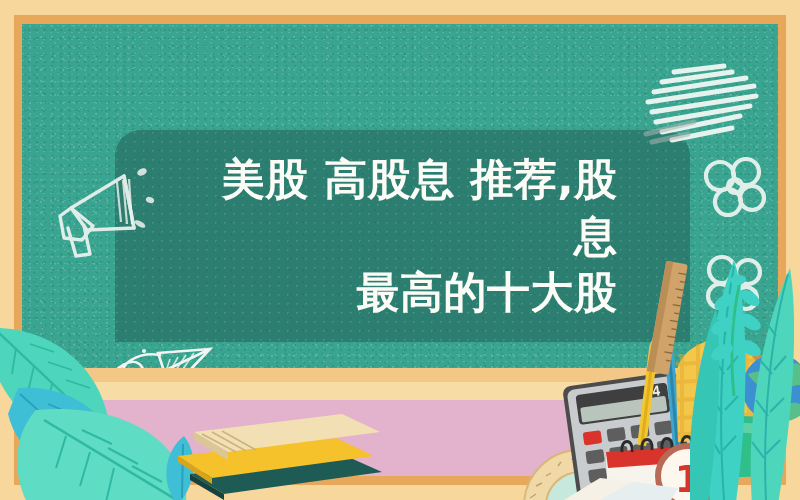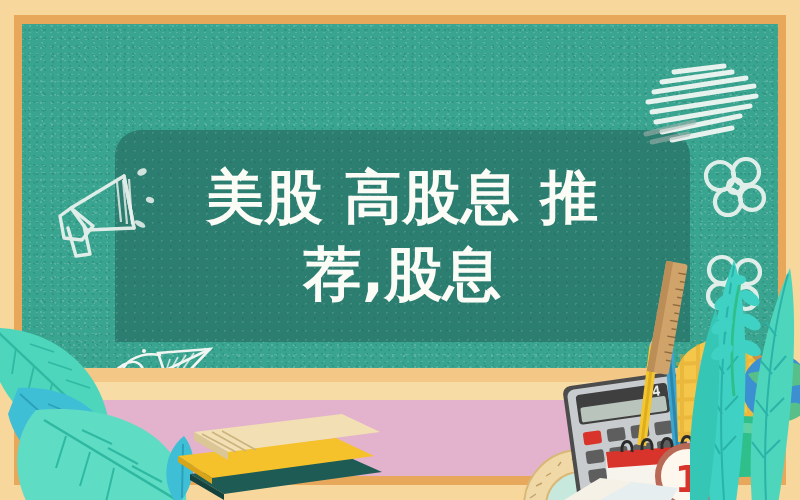--- a/index.html
+++ b/index.html
@@ -29,22 +29,22 @@
   .panel-grain{position:absolute;inset:0;opacity:.13;border-radius:26px 26px 0 0;
     background-image:
       radial-gradient(circle at 20% 30%, #ffffff 0 1px, transparent 1px),
       radial-gradient(circle at 66% 70%, #093f36 0 1px, transparent 1px);
     background-size:9px 9px,12px 12px;}
 
   
   .title-wrap{position:absolute;left:115px;top:130px;width:575px;height:212px;
     display:flex;align-items:center;justify-content:center;}
   .title{
-    width:430px;color:#fcfcf7;font-weight:bold;font-size:58px;line-height:1.32;
-    letter-spacing:.5px;text-align:center;
+    width:430px;color:#fcfcf7;font-weight:bold;font-size:43px;line-height:1.32;
+    letter-spacing:.5px;text-align:right;
     font-family:"DejaVu Sans","Liberation Sans",sans-serif;
   }
 
   
   .chalk{position:absolute;pointer-events:none;}
   .chalk svg{display:block;}
 
   
   .desk{position:absolute;left:22px;right:22px;bottom:24px;height:160px;overflow:hidden;}
   .band{position:absolute;left:0;right:0;}
@@ -146,20 +146,21 @@
           <path d="M86 10 L70 34"></path>
           <path d="M94 8 L72 40"></path>
       </g>
       <circle cx="44" cy="6" r="2" fill="#f1f6f2"></circle>
     </svg>
   </div>
 
   <div class="title-wrap">
     <div class="title">
       <div>美股 高股息 推荐,股息</div>
+      <div>最高的十大股</div>
     </div>
   </div>
 
   <div class="desk">
     <div class="band band-tan"></div>
     <div class="band band-tan2"></div>
     <div class="band band-pink"></div>
   </div>
 
   <div class="obj" style="left:-10px;top:318px;">

